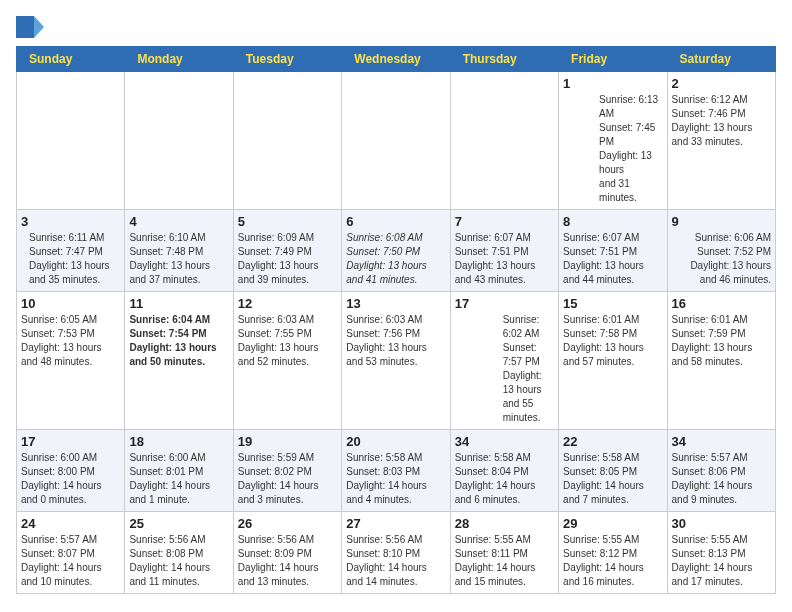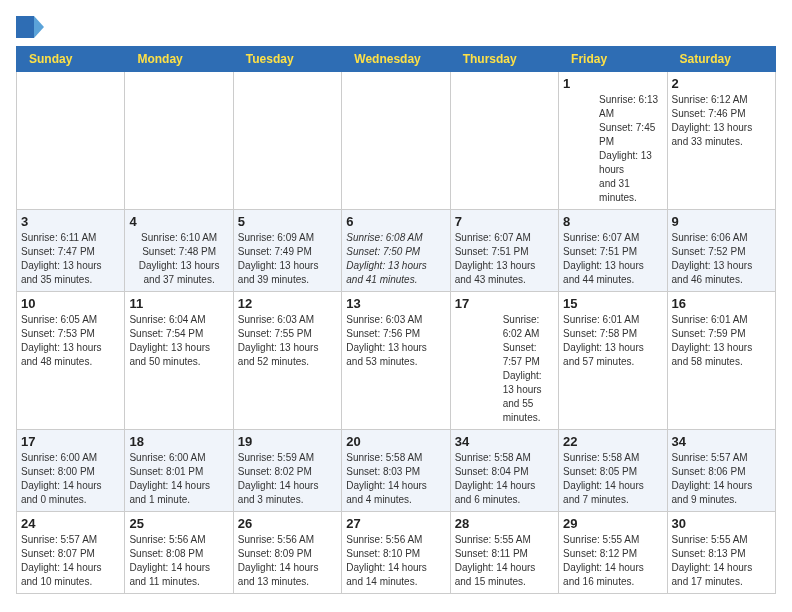--- a/index.html
+++ b/index.html
@@ -134,28 +134,28 @@
           <span class="day-num">2</span>
           <div class="cell-text" style="white-space: pre-wrap;">Sunrise: 6:12 AM
 Sunset: 7:46 PM
 Daylight: 13 hours
 and 33 minutes.</div>
         </td>
       </tr>
       <tr>
         <td class="alt-row">
           <span class="day-num">3</span>
-          <div class="cell-text" style="white-space: pre-wrap;">Sunrise: 6:11 AM
+          <div class="cell-text" style="white-space: pre-wrap; margin-left: 8px;">Sunrise: 6:11 AM
 Sunset: 7:47 PM
 Daylight: 13 hours
 and 35 minutes.</div>
         </td>
         <td class="alt-row">
           <span class="day-num">4</span>
-          <div class="cell-text" style="white-space: pre-wrap; text-align: center;">Sunrise: 6:10 AM
+          <div class="cell-text" style="white-space: pre-wrap;">Sunrise: 6:10 AM
 Sunset: 7:48 PM
 Daylight: 13 hours
 and 37 minutes.</div>
         </td>
         <td class="alt-row">
           <span class="day-num">5</span>
           <div class="cell-text" style="white-space: pre-wrap;">Sunrise: 6:09 AM
 Sunset: 7:49 PM
 Daylight: 13 hours
 and 39 minutes.</div>
@@ -176,37 +176,37 @@
         </td>
         <td class="alt-row">
           <span class="day-num">8</span>
           <div class="cell-text" style="white-space: pre-wrap;">Sunrise: 6:07 AM
 Sunset: 7:51 PM
 Daylight: 13 hours
 and 44 minutes.</div>
         </td>
         <td class="alt-row">
           <span class="day-num">9</span>
-          <div class="cell-text" style="white-space: pre-wrap;">Sunrise: 6:06 AM
+          <div class="cell-text" style="white-space: pre-wrap; text-align: right;">Sunrise: 6:06 AM
 Sunset: 7:52 PM
 Daylight: 13 hours
 and 46 minutes.</div>
         </td>
       </tr>
       <tr>
         <td>
           <span class="day-num">10</span>
           <div class="cell-text" style="white-space: pre-wrap;">Sunrise: 6:05 AM
 Sunset: 7:53 PM
 Daylight: 13 hours
 and 48 minutes.</div>
         </td>
         <td>
           <span class="day-num">11</span>
-          <div class="cell-text" style="white-space: pre-wrap;">Sunrise: 6:04 AM
+          <div class="cell-text" style="white-space: pre-wrap; font-weight: bold;">Sunrise: 6:04 AM
 Sunset: 7:54 PM
 Daylight: 13 hours
 and 50 minutes.</div>
         </td>
         <td>
           <span class="day-num">12</span>
           <div class="cell-text" style="white-space: pre-wrap;">Sunrise: 6:03 AM
 Sunset: 7:55 PM
 Daylight: 13 hours
 and 52 minutes.</div>

